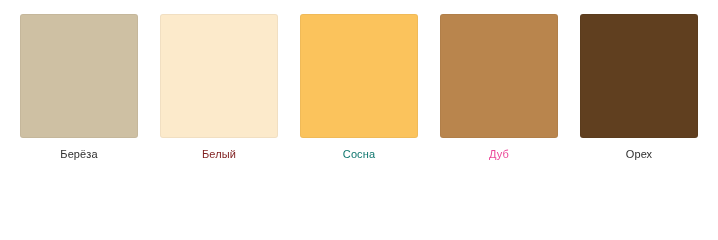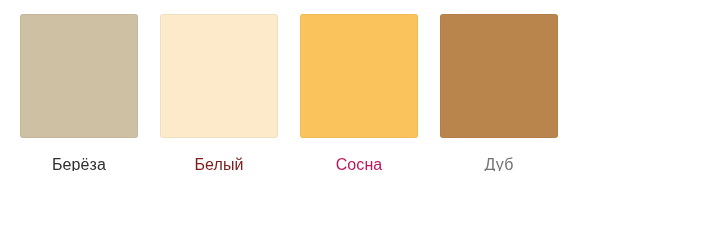--- a/index.html
+++ b/index.html
@@ -41,22 +41,22 @@
   .swatch-chip {
     width: 118px;
     height: 124px;
     border-radius: 3px;
     border: 1px solid rgba(0, 0, 0, 0.045);
     box-sizing: border-box;
     background-color: #cccccc;
   }
 
   .swatch-label {
-    margin-top: 20px;
-    font-size: 16px;
+    margin-top: 9px;
+    font-size: 11px;
     line-height: 14px;
     color: #2f2f2f;
     text-align: center;
     white-space: nowrap;
     letter-spacing: 0.1px;
   }
 </style>
 </head>
 <body style="background: rgb(255, 255, 255);">
 
@@ -67,22 +67,26 @@
     <div class="swatch-label" style="color: rgb(47, 47, 47);">Берёза</div>
   </div>
 
   <div class="swatch-item">
     <div class="swatch-chip" style="background-color: rgb(252, 234, 203);"></div>
     <div class="swatch-label" style="color: #7f1d1d;">Белый</div>
   </div>
 
   <div class="swatch-item">
     <div class="swatch-chip" style="background-color: rgb(251, 195, 92);"></div>
-    <div class="swatch-label" style="color: #be185d;">Сосна</div>
+    <div class="swatch-label" style="color: #0f766e;">Сосна</div>
   </div>
 
   <div class="swatch-item">
     <div class="swatch-chip" style="background-color: rgb(185, 133, 77);"></div>
-    <div class="swatch-label" style="color: #737373;">Дуб</div>
+    <div class="swatch-label" style="color: #ec4899;">Дуб</div>
   </div>
 
+  <div class="swatch-item">
+    <div class="swatch-chip" style="background-color: rgb(96, 63, 31);"></div>
+    <div class="swatch-label" style="color: rgb(47, 47, 47);">Орех</div>
+  </div>
 
 </div>
 
 </body></html>

